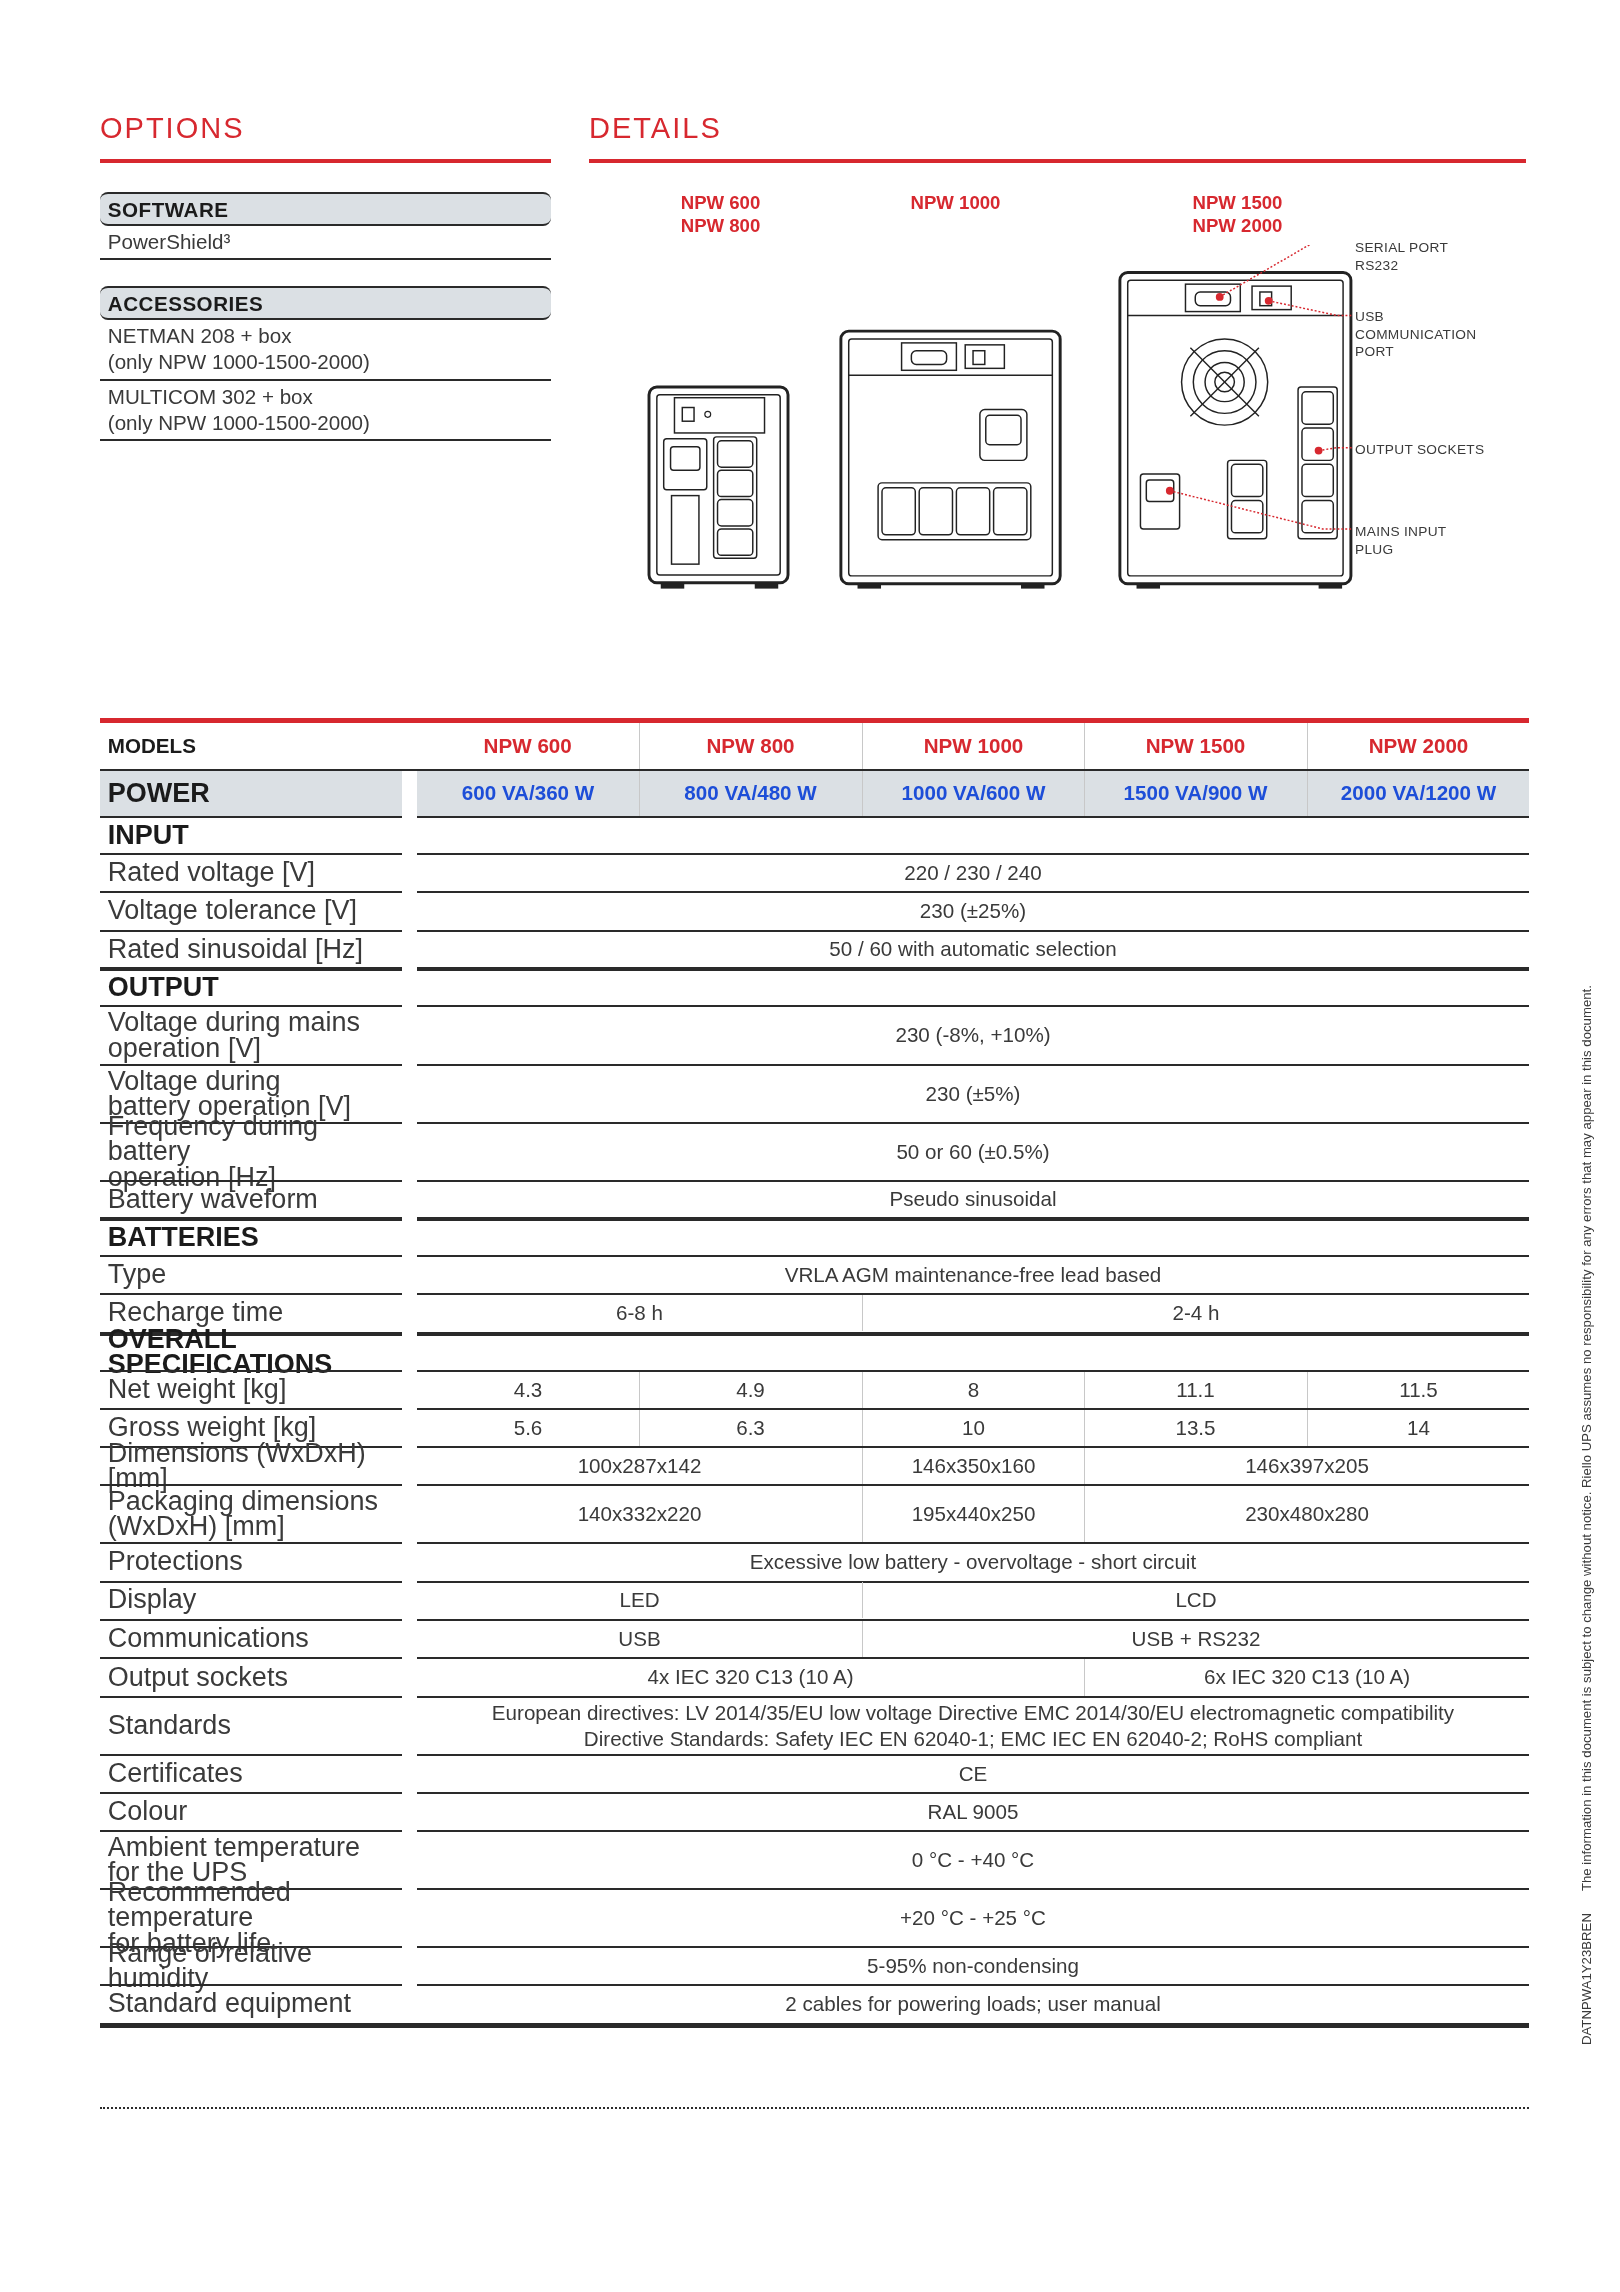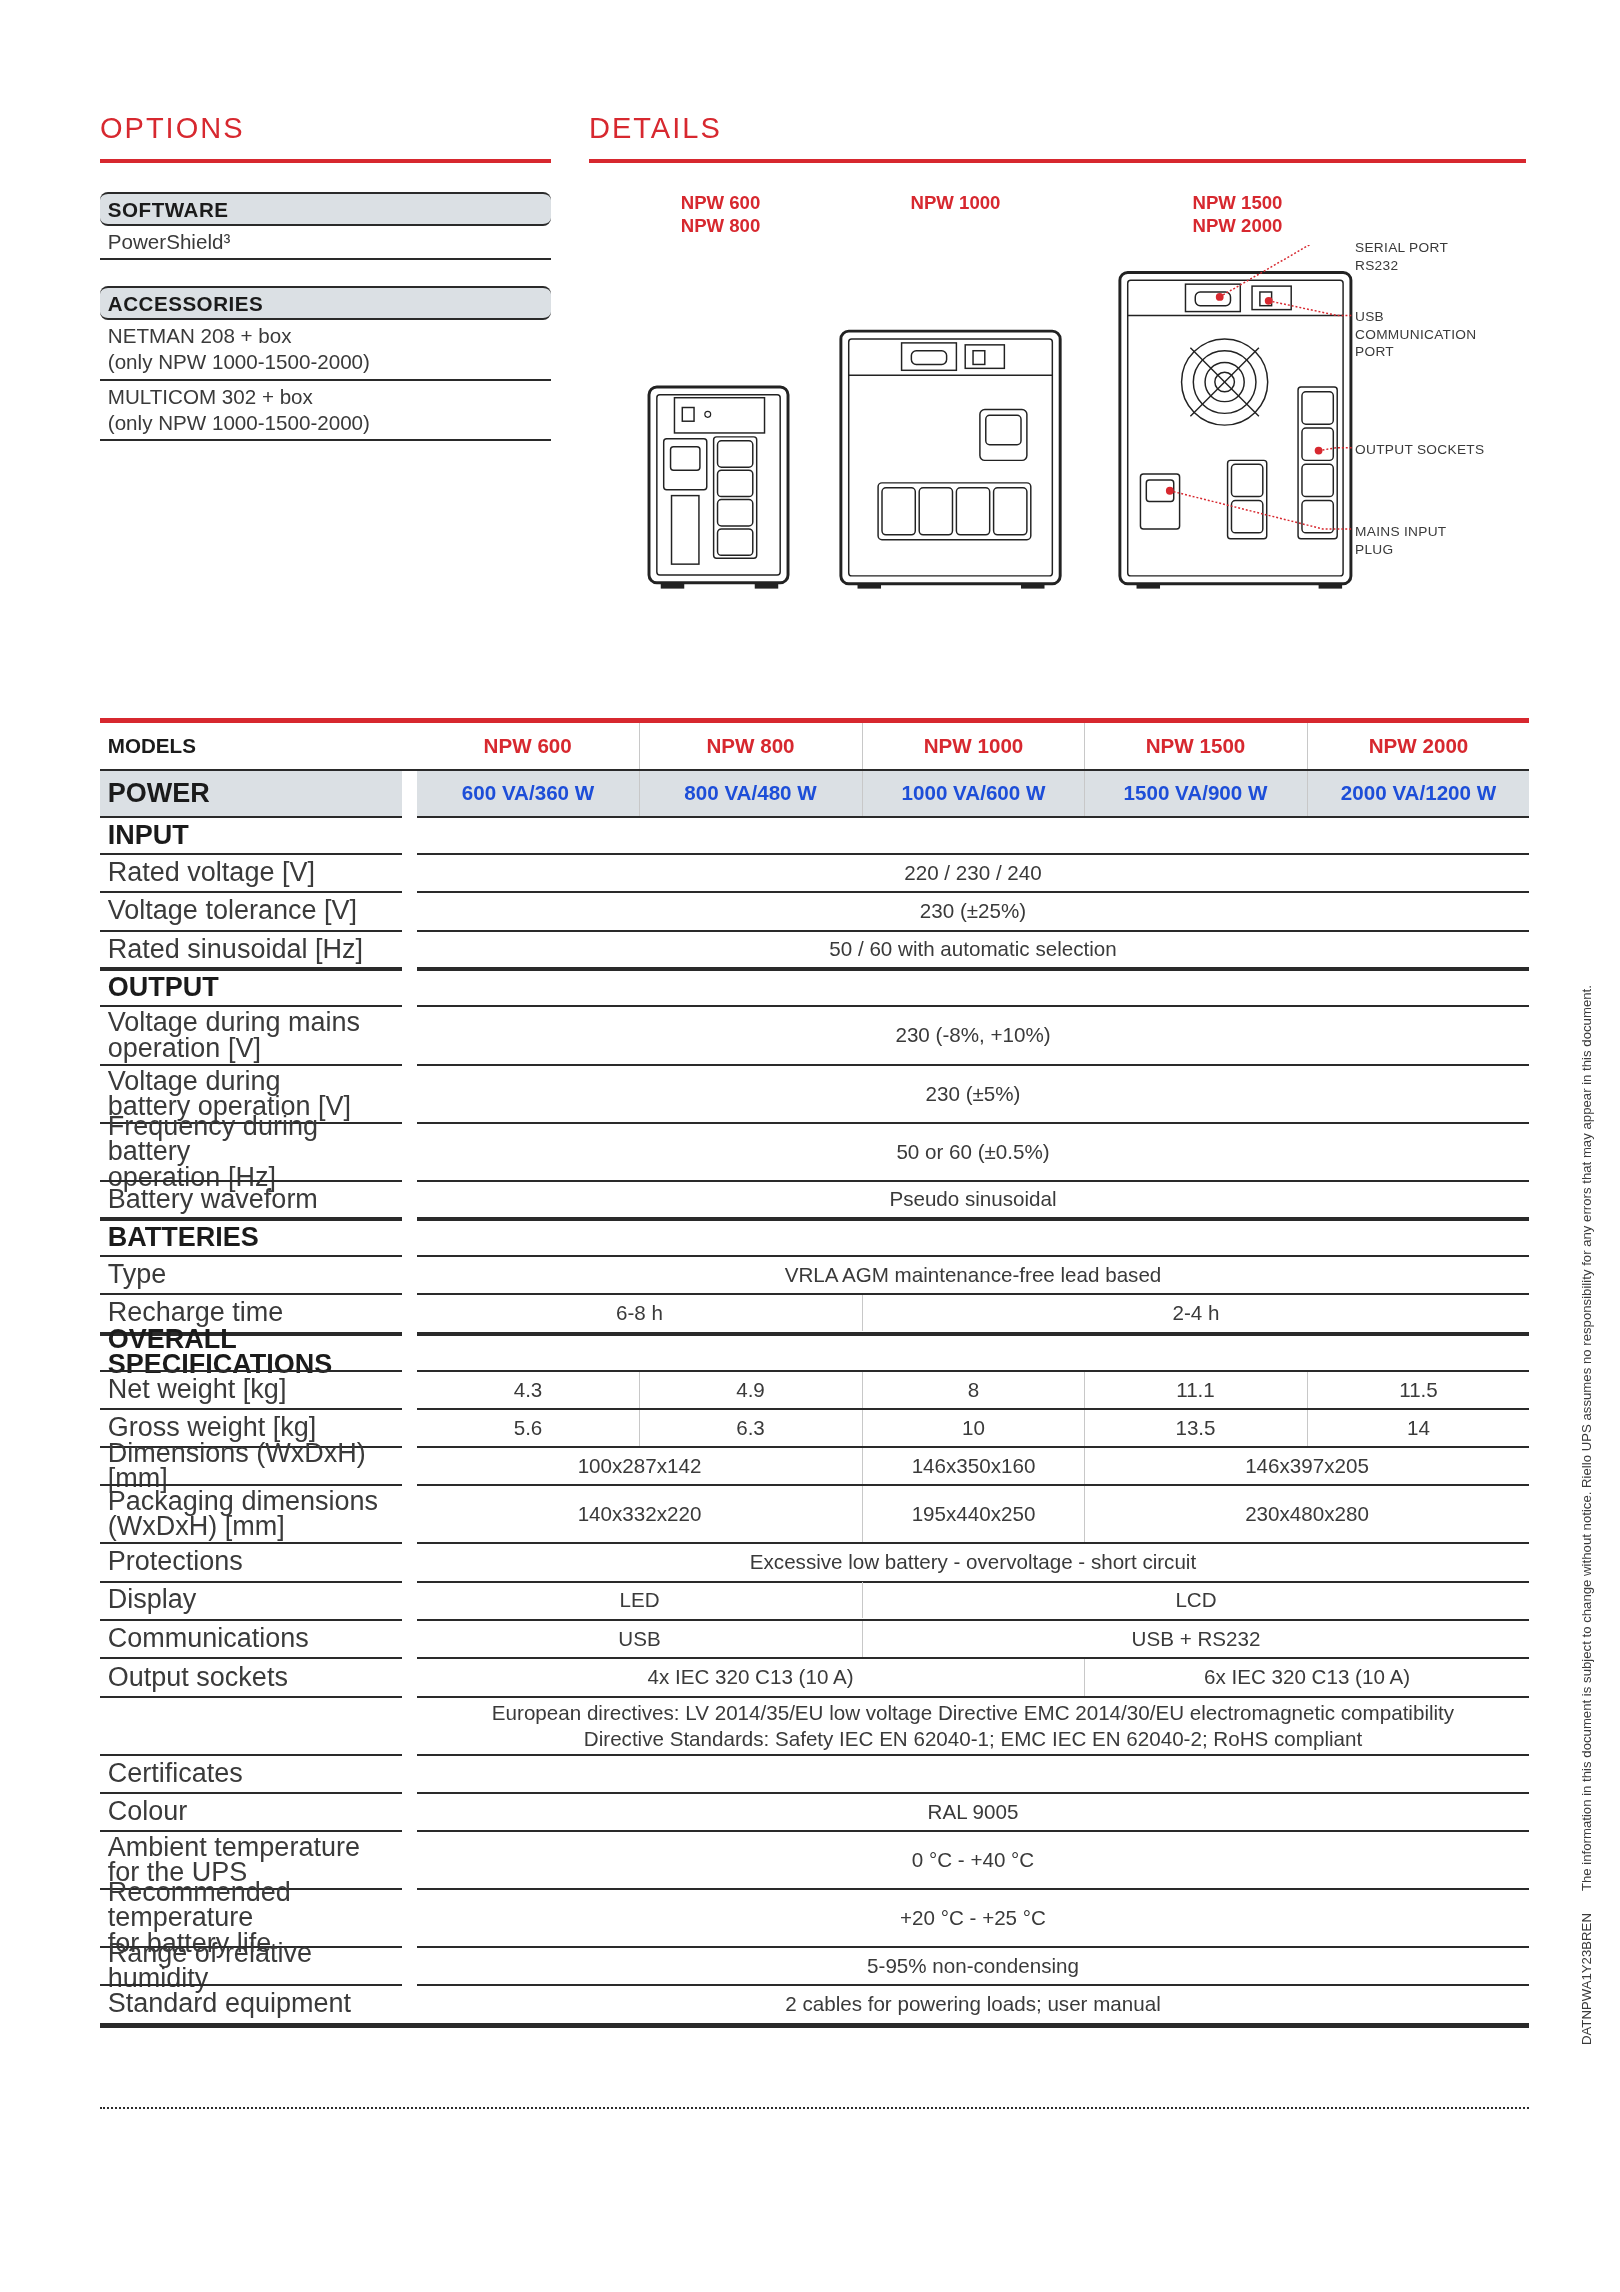--- a/index.html
+++ b/index.html
@@ -417,32 +417,36 @@
     <div class="lbl">Output sockets</div>
     <div class="vals">
       <div class="cell" style="left:0;width:667px;">4x IEC 320 C13 (10 A)</div>
       <div class="cell bl" style="left:667px;width:445px;">6x IEC 320 C13 (10 A)</div>
     </div>
   </div>
   <div class="lineL" style="top:978px;height:2px;"></div>
     <div class="lineR" style="top:978px;height:2px;"></div>
 
   <div class="row" style="top:980px;height:56px;">
+    <div class="lbl">Standards</div>
     <div class="vals">
         <div class="cell" style="left:0;width:100%;flex-direction:column;">
       <div>European directives: LV 2014/35/EU low voltage Directive EMC 2014/30/EU electromagnetic compatibility</div>
           <div>Directive Standards: Safety IEC EN 62040-1; EMC IEC EN 62040-2; RoHS compliant</div>
     </div>
       </div>
   </div>
   <div class="lineL" style="top:1036px;height:2px;"></div>
     <div class="lineR" style="top:1036px;height:2px;"></div>
 
   <div class="row" style="top:1038px;height:36px;">
     <div class="lbl">Certificates</div>
+    <div class="vals">
+        <div class="cell" style="left:0;width:100%;">CE</div>
+      </div>
   </div>
   <div class="lineL" style="top:1074px;height:2px;"></div>
     <div class="lineR" style="top:1074px;height:2px;"></div>
 
   <div class="row" style="top:1076px;height:36px;">
     <div class="lbl">Colour</div>
     <div class="vals">
         <div class="cell" style="left:0;width:100%;">RAL 9005</div>
       </div>
   </div>

